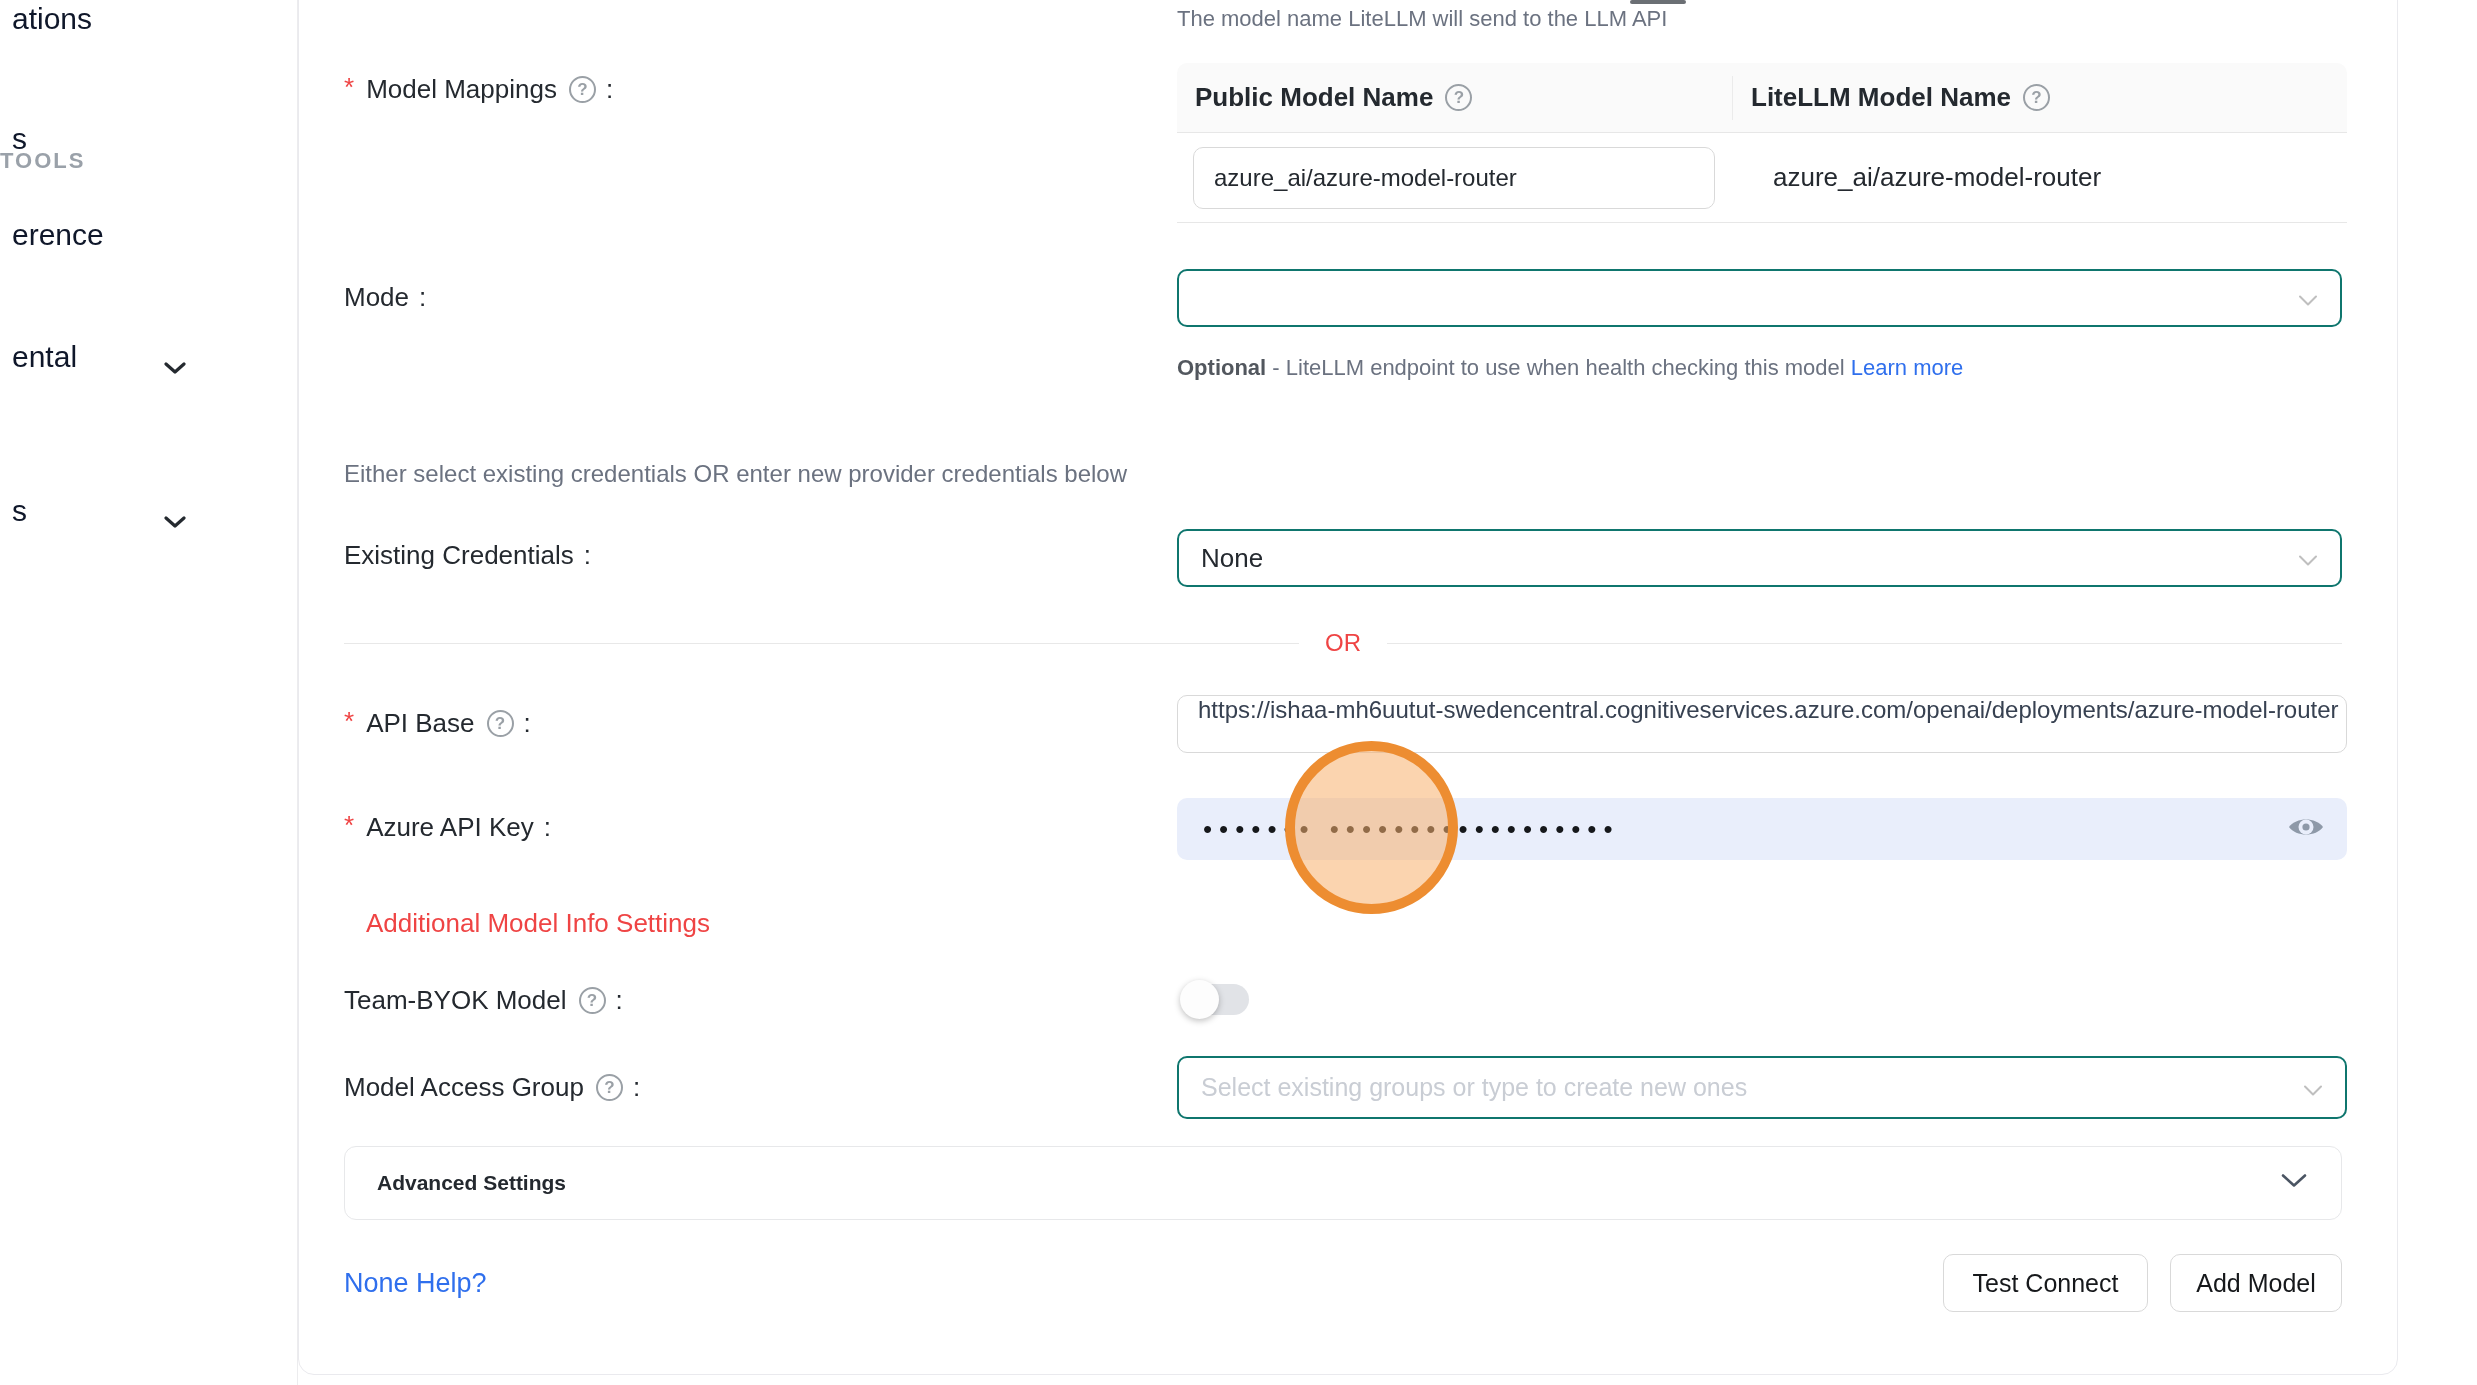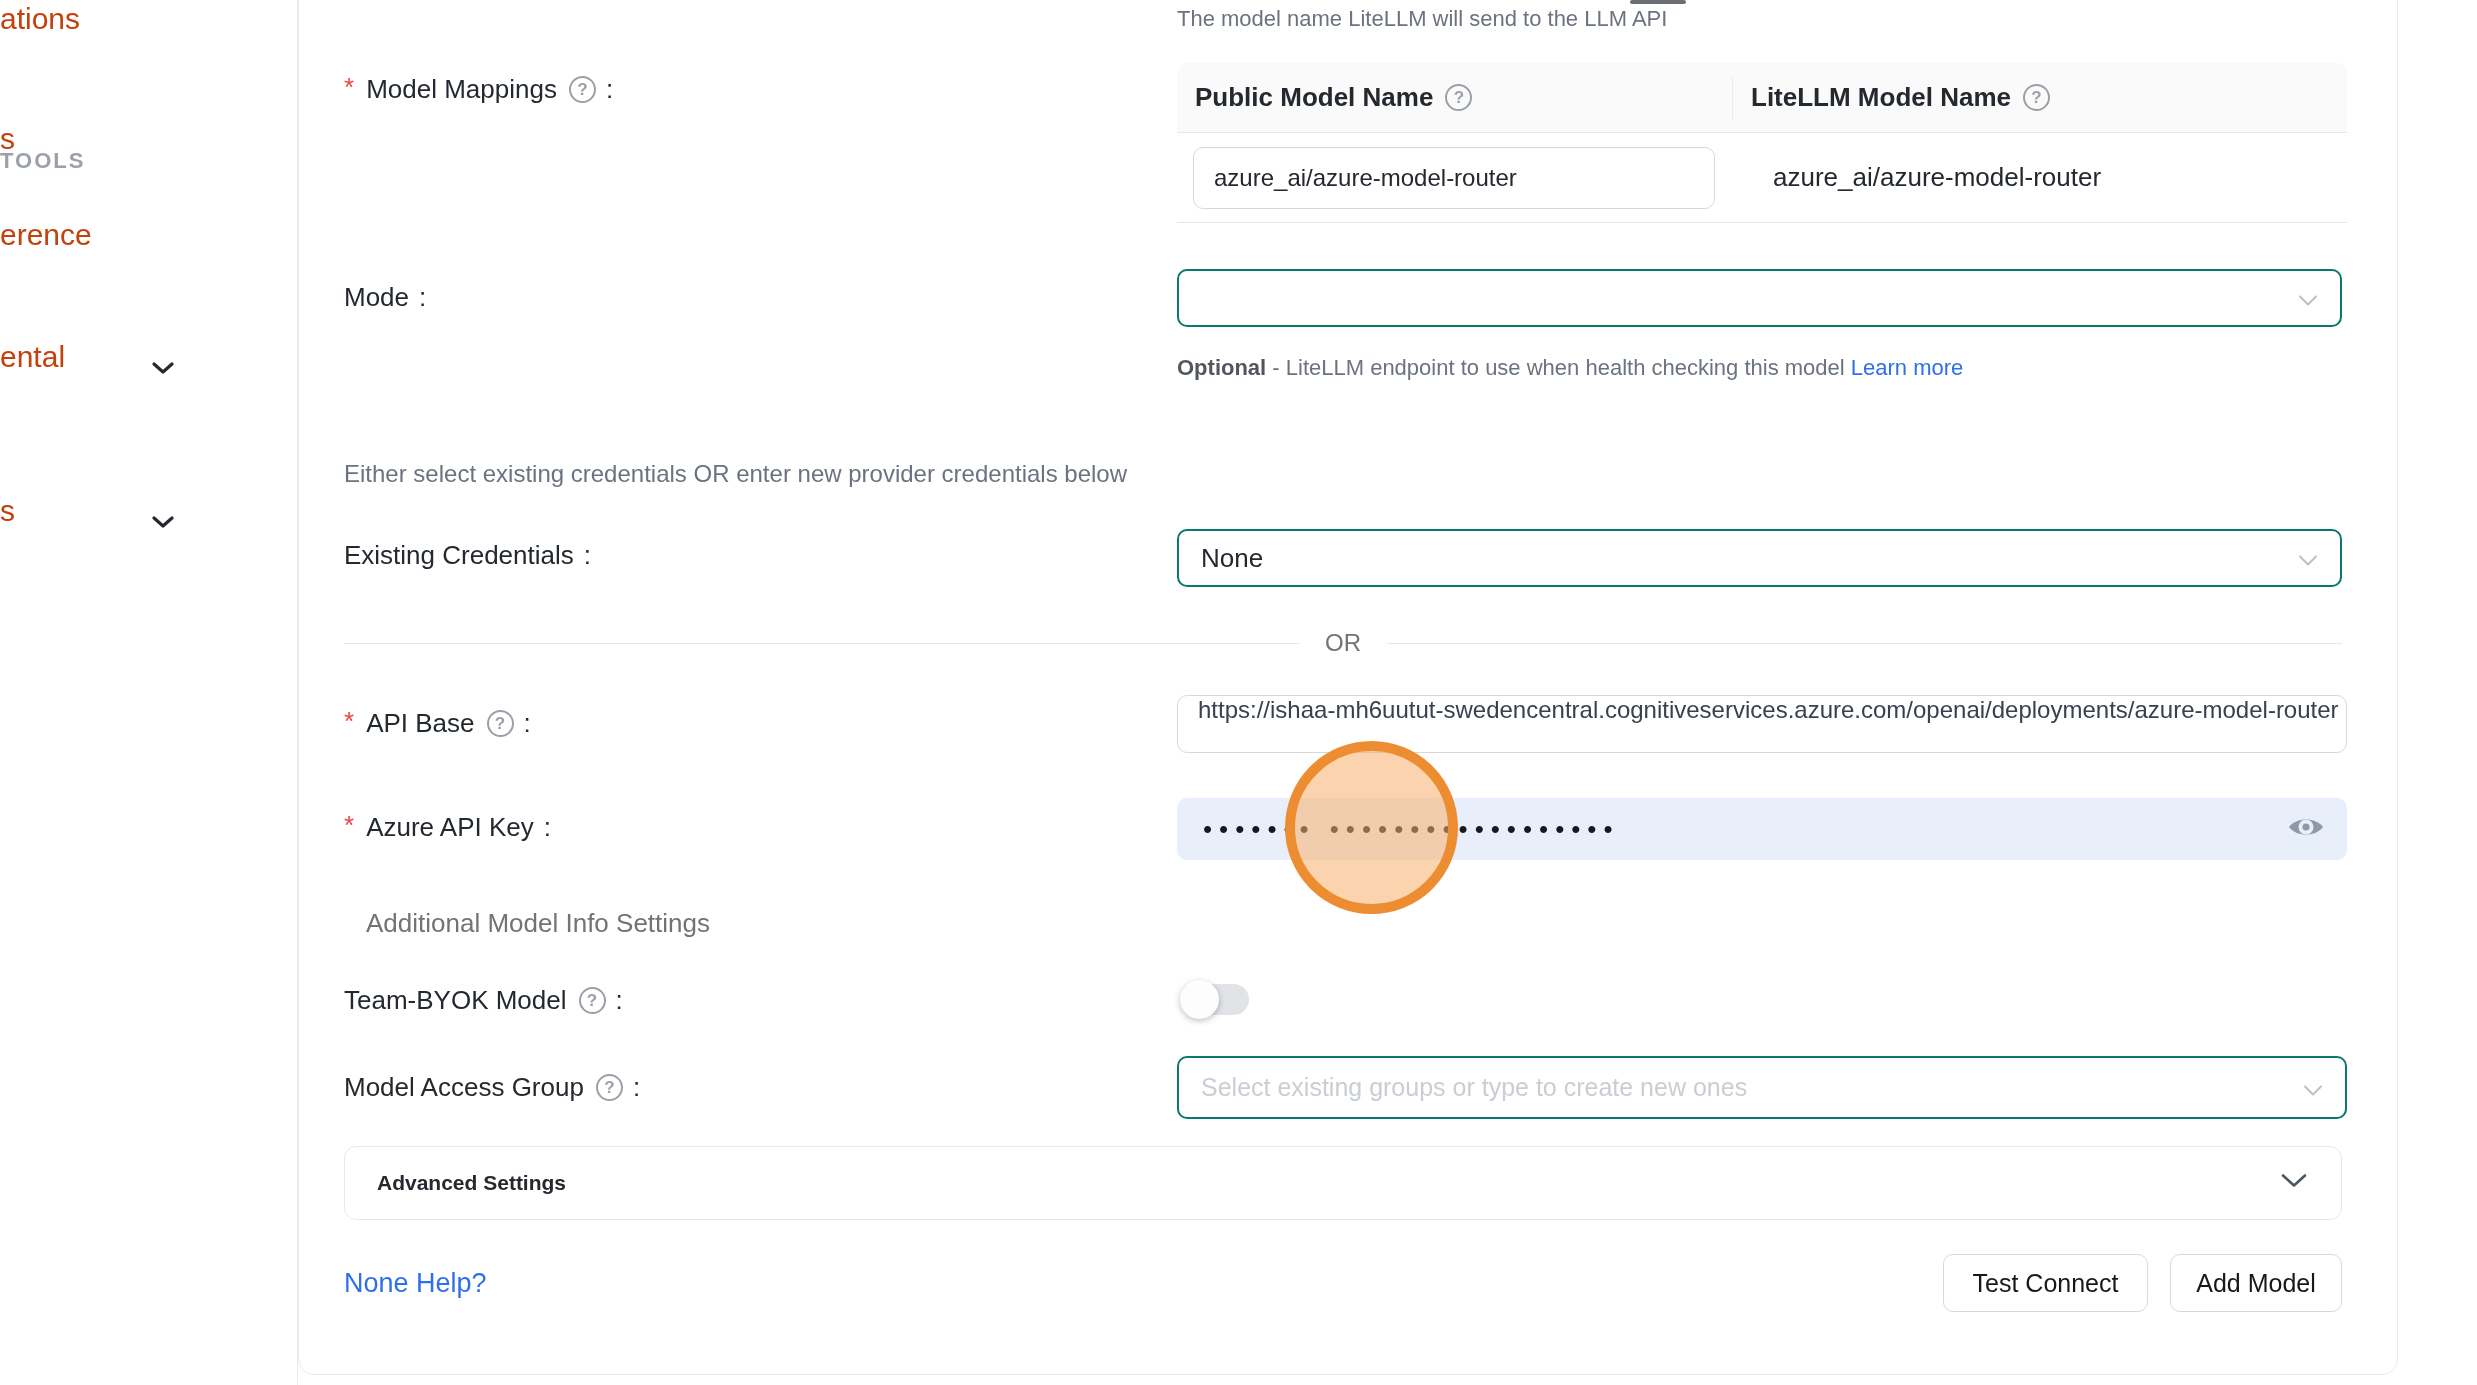--- a/index.html
+++ b/index.html
@@ -3,22 +3,22 @@
 <meta charset="utf-8">
 <style>
   * { margin:0; padding:0; box-sizing:border-box; }
   html,body { width:2477px; height:1385px; background:#ffffff; overflow:hidden;
               font-family:"Liberation Sans", sans-serif; color:#24292f; }
   .app { position:relative; width:2477px; height:1385px; }
 
   
   .sidebar { position:absolute; left:0; top:0; width:298px; height:1385px;
              background:#fff; border-right:1px solid #ececee; }
-  .side-item { position:absolute; left:0; width:298px; height:40px;
-               font-size:30px; font-weight:500; color:#c2410c; white-space:nowrap; }
+  .side-item { position:absolute; left:12px; width:298px; height:40px;
+               font-size:30px; font-weight:500; color:#0f172a; white-space:nowrap; }
   .side-item .chev { position:absolute; left:152px; top:8px; }
   .side-section { position:absolute; left:0; width:298px; font-size:22px; font-weight:700;
                   letter-spacing:2px; color:#9aa1a9; white-space:nowrap; }
 
   
   .content-card { position:absolute; left:298px; top:-20px; width:2100px; height:1395px;
                   background:#fff; border:1px solid #eaeaee; border-radius:0 0 16px 16px; }
 
   .main { position:absolute; left:0; top:0; width:2477px; height:1385px; }
 
@@ -58,21 +58,21 @@
   .helper2 { position:absolute; left:1177px; top:348px; width:815px; font-size:22px;
              color:#6b7280; line-height:40px; }
   .helper2 .b { font-weight:700; color:#52575e; }
   .helper2 .lnk { color:#2f6fed; cursor:pointer; }
 
   .cred-note { position:absolute; left:344px; top:460px; font-size:24px; color:#6b7280; }
 
   .or-wrap { position:absolute; left:344px; top:628px; width:1998px; height:30px;
              display:flex; align-items:center; }
   .or-line { flex:1; height:1px; background:#e8e8e8; }
-  .or-text { padding:0 26px; font-size:24px; color:#737373; }
+  .or-text { padding:0 26px; font-size:24px; color:#ef4444; }
 
   .api-base-input { position:absolute; left:1177px; top:695px; width:1170px; height:58px;
                     border:1px solid #d9d9d9; border-radius:10px; background:#fff;
                     display:flex; align-items:flex-start; padding:0 20px; overflow:hidden; }
   .api-base-input span { font-size:24px; color:#374151; white-space:nowrap; }
 
   .pwd-field { position:absolute; left:1177px; top:798px; width:1170px; height:62px;
                background:#e9eefb; border-radius:10px; display:flex; align-items:center;
                padding:0 26px; }
   .dots { font-size:26px; color:#16181b; letter-spacing:7px; line-height:62px; }

